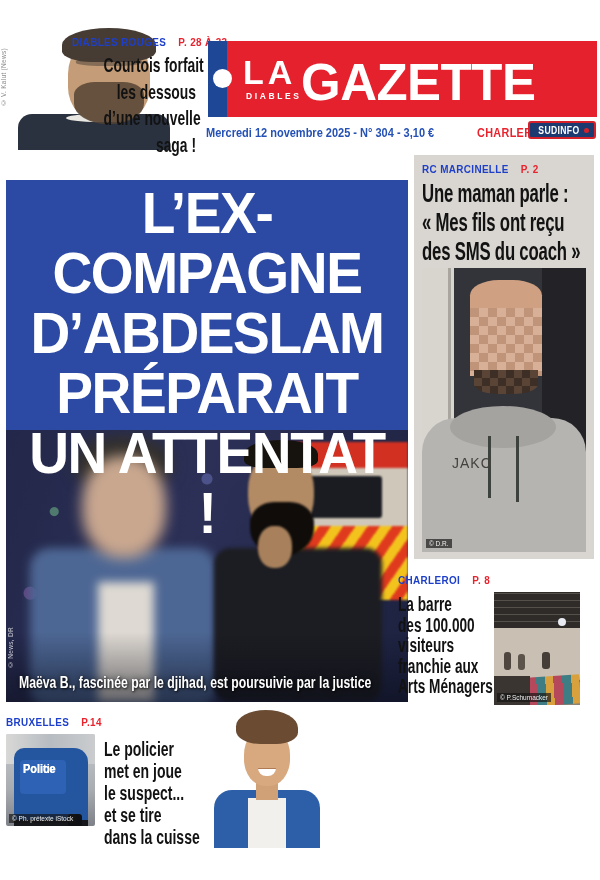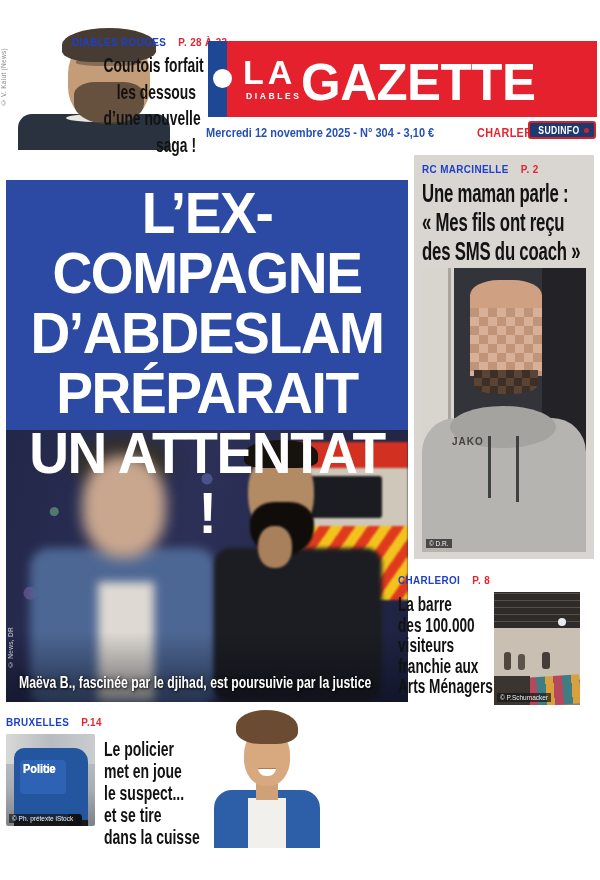--- a/index.html
+++ b/index.html
@@ -170,21 +170,21 @@
       <div style="left:0;top:0;width:32px;height:284px;background:#d8d5cf"></div>
       <div style="left:26px;top:0;width:3px;height:284px;background:#a9a6a0"></div>
       <div style="left:120px;top:0;width:44px;height:284px;background:#232227"></div>
       <div style="left:0;top:150px;width:164px;height:134px;background:#b6b4b1;border-radius:34px 34px 0 0"></div>
       <div style="left:28px;top:138px;width:106px;height:42px;background:#a5a3a0;border-radius:50%"></div>
       <div style="left:66px;top:168px;width:3px;height:62px;background:#3d423e"></div>
       <div style="left:94px;top:168px;width:3px;height:66px;background:#3d423e"></div>
       <div style="left:48px;top:12px;width:72px;height:38px;background:#cfa182;border-radius:40% 40% 0 0"></div>
       <div class="mosaic" style="left:48px;top:40px;width:72px;height:68px"></div>
       <div class="mosaic-dark" style="left:52px;top:102px;width:64px;height:24px;border-radius:0 0 40% 40%"></div>
-      <div style="left:30px;top:168px;font-size:10px;font-weight:700;color:#45423e;letter-spacing:1px">JAKO</div>
+      <div style="left:30px;top:187px;font-size:14px;font-weight:400;color:#45423e;letter-spacing:1px">JAKO</div>
       <span class="credit-chip" style="left:4px;bottom:4px">© D.R.</span>
     </div>
   </div>
 
   <div class="abs" style="left:398px;top:570px;width:180px;height:140px">
     <div class="kicker" style="left:0;top:4px">
       <span class="k-label">CHARLEROI</span>
       <span class="k-page">P. 8</span>
     </div>
     <div class="hl" style="left:0;top:24px;font-size:19.5px;line-height:20.5px;transform:scaleX(.70)">

